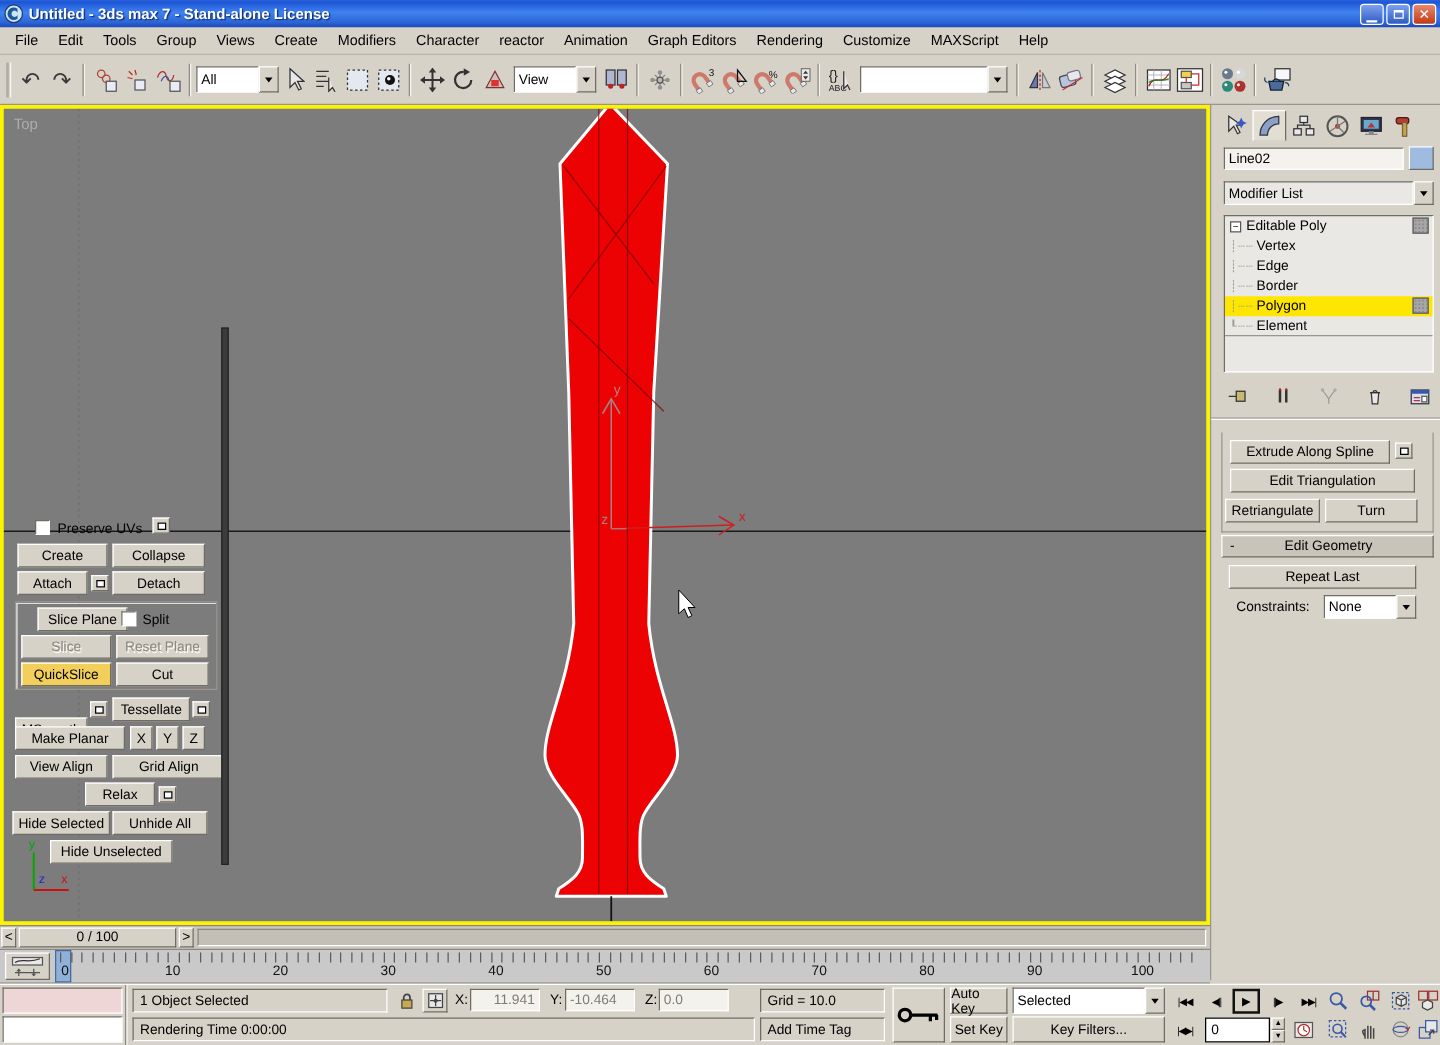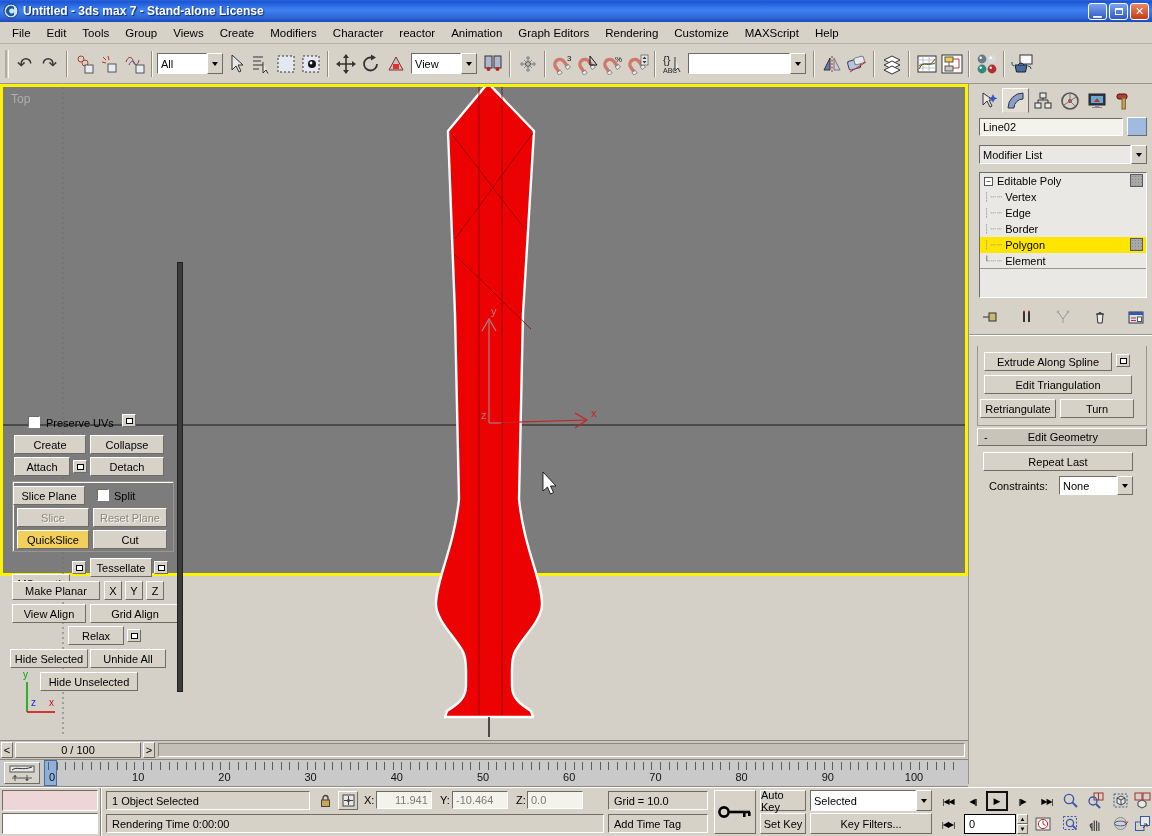--- a/index.html
+++ b/index.html
@@ -23,21 +23,21 @@
 
 #toolbar{left:0;top:44px;width:1152px;height:40px;background:#D6D2C8;border-bottom:1px solid #9A968E;display:flex;align-items:center;padding-left:2px;overflow:hidden}
 .grip{width:4px;height:28px;border-left:2px solid #B0ACA4;border-right:1px solid #F8F6F0;margin:0 3px}
 .tsep{width:2px;height:26px;border-left:1px solid #908C84;border-right:1px solid #F8F6F0;margin:0 4px}
 .tbi{width:25px;height:26px;display:flex;align-items:center;justify-content:center;flex:none}
 .combo{height:21px;display:flex;flex:none}
 .combo .cval{background:#FFF;border:1px solid;border-color:#6F6C64 #FFF #FFF #6F6C64;font-size:11px;display:flex;align-items:center;padding:0 3px}
 .ddbtn{width:16px;background:#D6D2C8;border:1px solid;border-color:#FFF #6F6C64 #6F6C64 #FFF;display:flex;align-items:center;justify-content:center}
 .dar{width:0;height:0;border-left:3.5px solid transparent;border-right:3.5px solid transparent;border-top:4px solid #000}
 
-#viewport{left:0;top:84px;width:968px;height:492px;background:#7C7C7C;border:3px solid #FBF400}
+#viewport{left:0;top:84px;width:968px;height:656px;background:#7C7C7C;border:3px solid #FBF400}
 #vplabel{left:8px;top:5px;color:#ADADAD;font-size:12px}
 
 #rpanel{left:968px;top:84px;width:184px;height:700px;background:#D6D2C8;border-left:1px solid #9A968E}
 .ptab{width:27px;height:25px;display:flex;align-items:center;justify-content:center}
 .ptab.active{background:#E2DED4;border:1px solid;border-color:#FFF #6F6C64 #D6D2C8 #FFF}
 #stackbox{background:#E9E8E4;font-size:11px}
 .srow{height:16px;display:flex;align-items:center;padding-left:4px;position:relative}
 .srow .tree{color:#9A968E;font-size:9px;letter-spacing:1px;margin-right:2px}
 .srow.sel{background:#FFE600}
 .sicon{position:absolute;right:3px;top:1px;width:13px;height:13px;background:#A8A8A8;border:1px solid #5A5A5A;background-image:radial-gradient(#8a8a8a 1px,transparent 1px);background-size:3px 3px}
@@ -575,21 +575,21 @@
   <div class="btn raised abs" style="left:14px;top:457px;width:56px;height:19px">
     <span>Attach</span>
   </div>
   <span class="sq abs" style="left:73px;top:460px">
     <i></i>
   </span>
   <div class="btn raised abs" style="left:90px;top:457px;width:74px;height:19px">
     <span>Detach</span>
   </div>
   <div class="abs grpbox" style="left:12px;top:481px;width:162px;height:71px">
-    <div class="btn raised abs" style="left:0;top:4px;width:72px;height:19px">
+    <div class="btn raised abs" style="left:17px;top:4px;width:72px;height:19px">
       <span>Slice Plane</span>
     </div>
     <span class="chk abs" style="left:84px;top:7px"></span>
     <span class="abs slabel" style="left:101px;top:8px">Split</span>
     <div class="btn raised abs disabled" style="left:4px;top:26px;width:72px;height:19px">
       <span>Slice</span>
     </div>
     <div class="btn raised abs disabled" style="left:80px;top:26px;width:74px;height:19px">
       <span>Reset Plane</span>
     </div>

